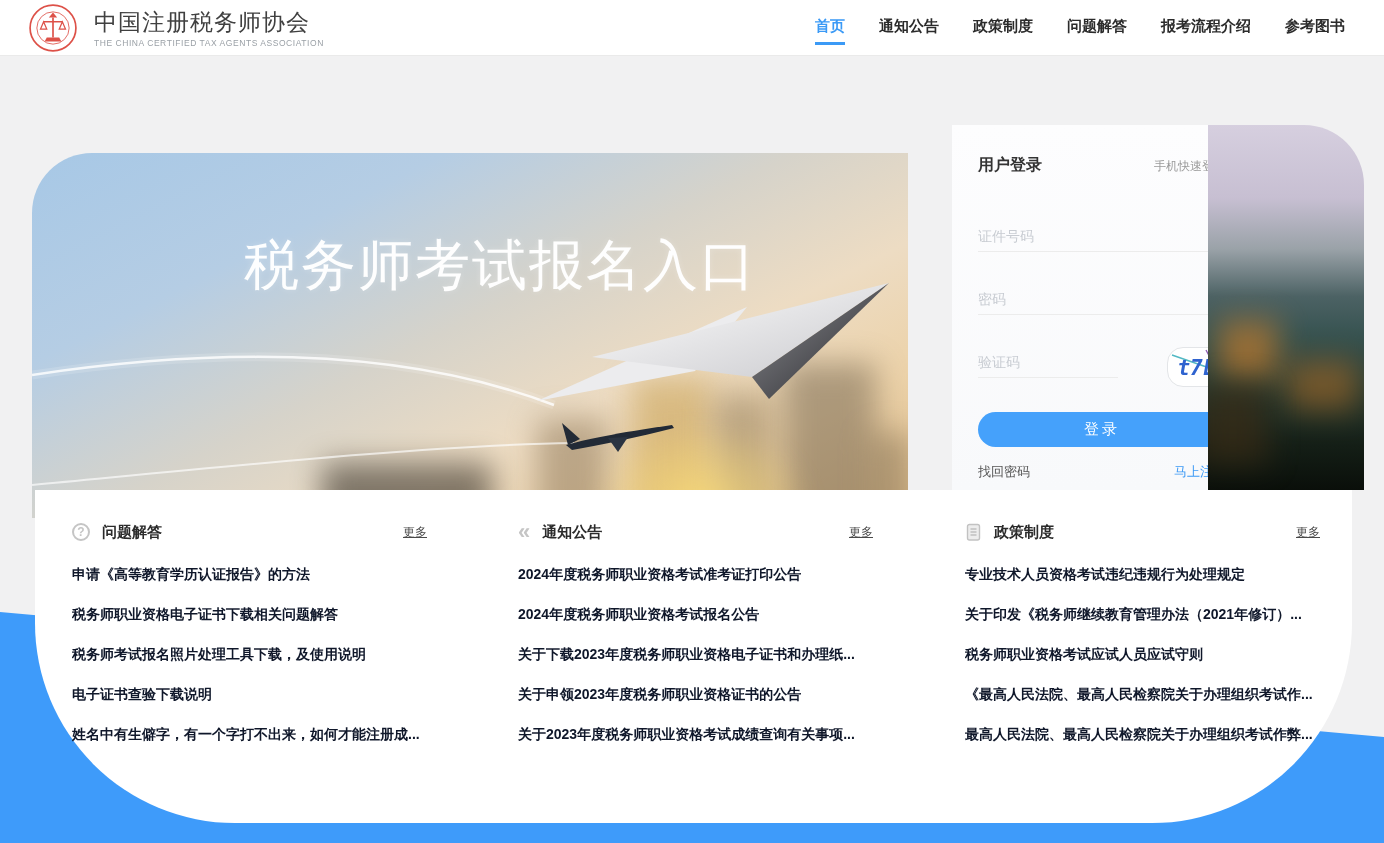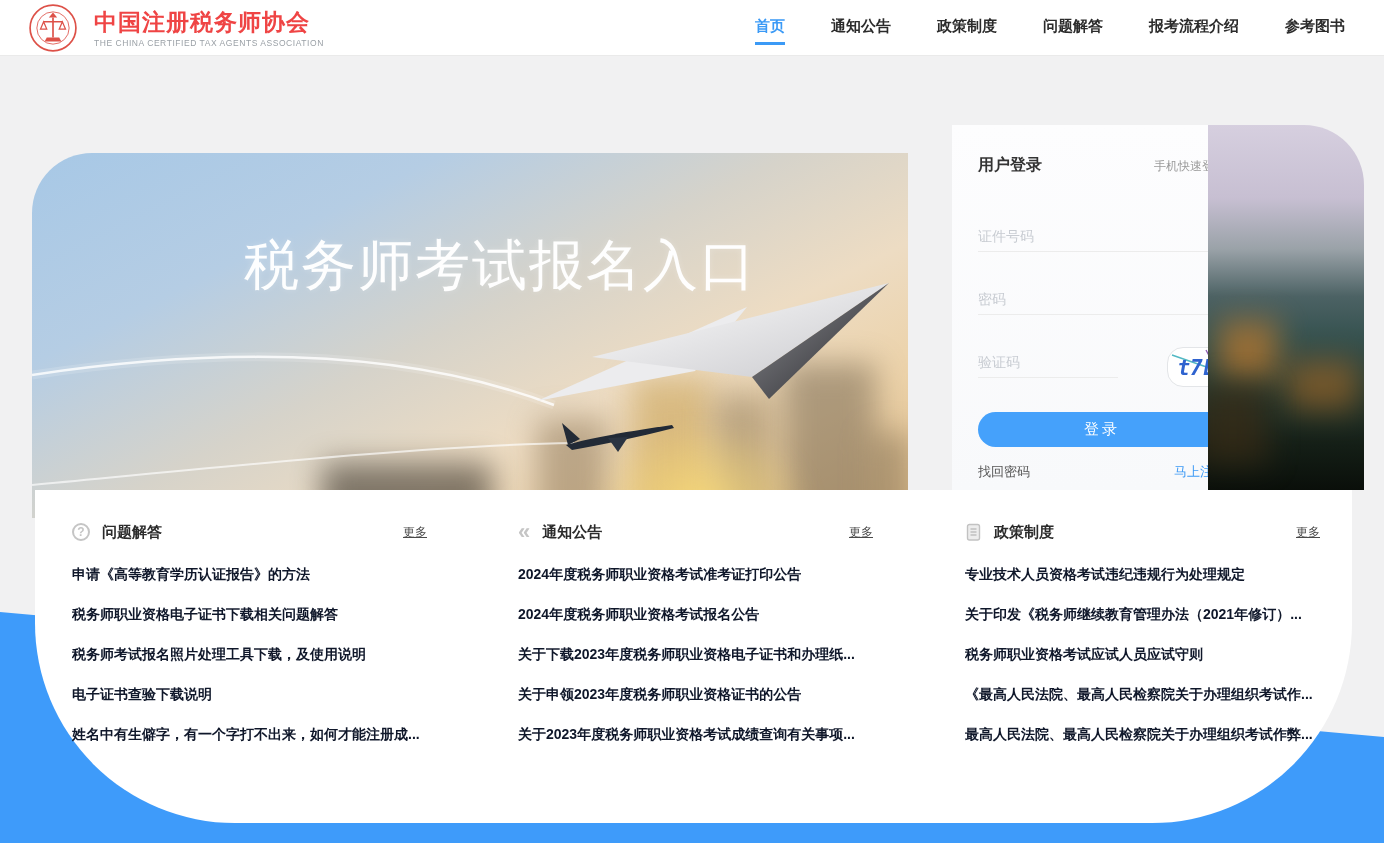--- a/index.html
+++ b/index.html
@@ -5,23 +5,23 @@
   * { margin:0; padding:0; box-sizing:border-box; }
   html,body { width:1384px; height:843px; }
   body { font-family:"Liberation Sans", sans-serif; }
   .page { position:relative; width:1384px; height:843px; background:#f1f1f2; overflow:hidden; }
 
   
   .site-header { position:absolute; left:0; top:0; width:1384px; height:56px; background:#ffffff; border-bottom:1px solid #eaeaea; z-index:5; }
   .brand { position:absolute; left:28px; top:3px; display:flex; align-items:center; }
   .seal { width:50px; height:50px; }
   .brand-text { margin-left:16px; }
-  .brand-title { font-size:23px; font-weight:bold; color:#ef4444; letter-spacing:1px; line-height:26px; }
+  .brand-title { font-size:23px; font-weight:normal; color:#404040; letter-spacing:1px; line-height:26px; }
   .brand-subtitle { font-size:8.5px; color:#9aa0a6; letter-spacing:0.55px; margin-top:3px; }
-  .main-nav { position:absolute; right:39px; top:0; height:56px; display:flex; gap:46px; }
+  .main-nav { position:absolute; right:39px; top:0; height:56px; display:flex; gap:34px; }
   .nav-item { display:flex; align-items:center; height:56px; cursor:pointer; }
   .nav-item .lbl { font-size:15px; font-weight:bold; color:#2b2b2b; padding:5px 0 6px; border-bottom:3px solid transparent; }
   .nav-item.active .lbl { color:#3B9AF6; border-bottom-color:#3B9AF6; }
 
   
   .blue-band { position:absolute; left:0; top:0; width:1384px; height:843px;
     background:#3E9BFA; clip-path:polygon(0 612px, 1384px 737px, 1384px 843px, 0 843px); z-index:1; }
 
   
   .hero { position:absolute; left:32px; top:125px; width:1332px; height:365px; z-index:2; }

